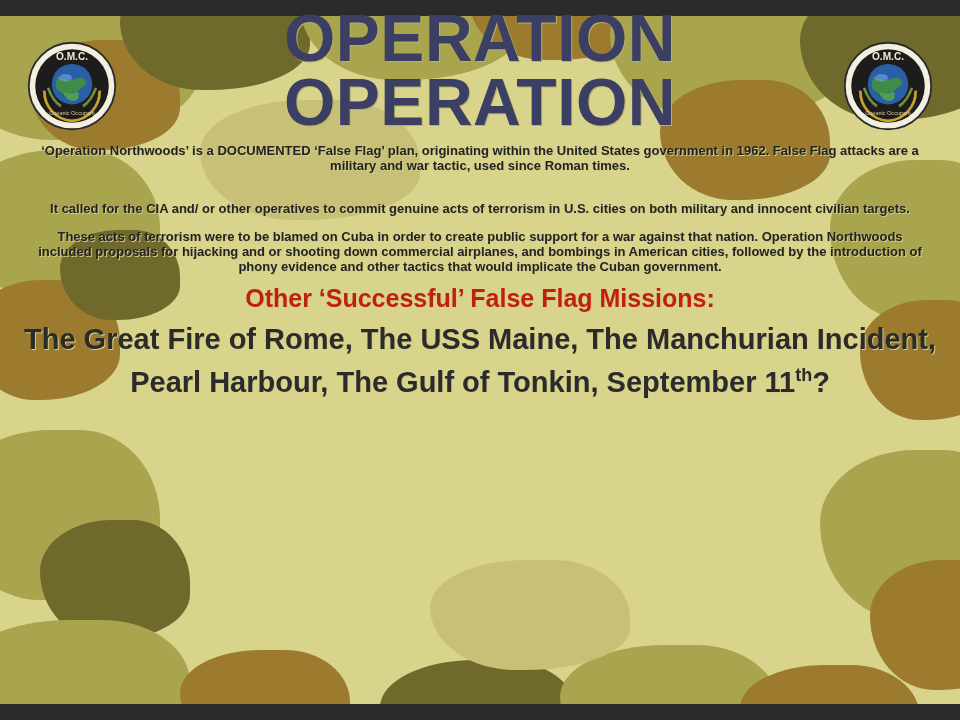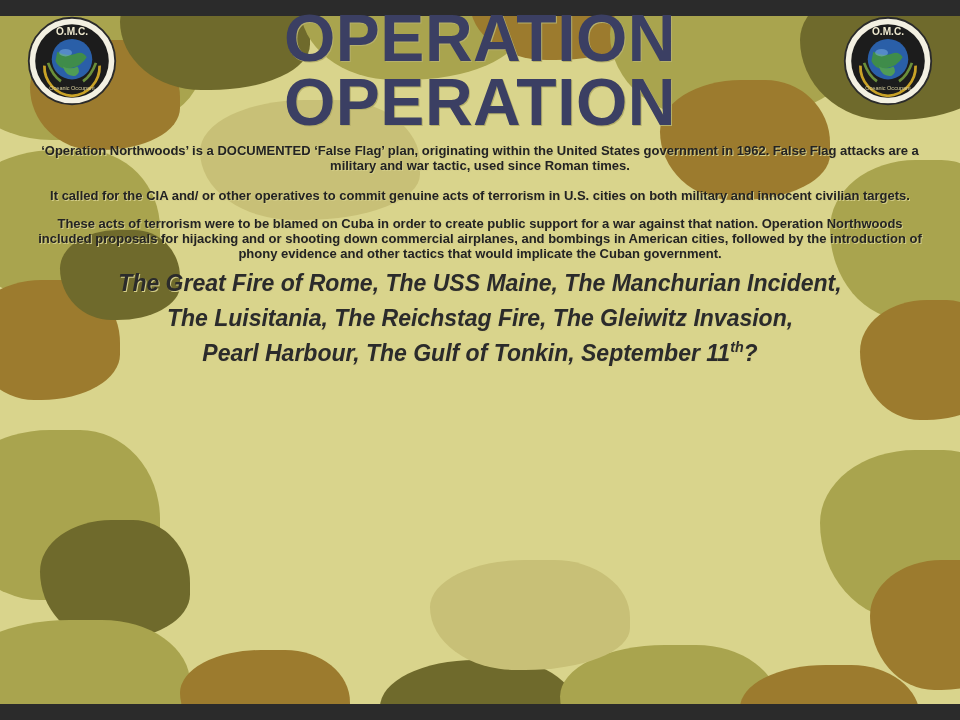--- a/index.html
+++ b/index.html
@@ -42,21 +42,21 @@
     background: #2b2b2b;
   }
   .edge-top { top: 0; }
   .edge-bottom { bottom: 0; }
 
   
   .logo {
     position: absolute;
     width: 92px;
     height: 92px;
-    top: 15px;
+    top: 40px;
   }
   .logo.left { left: 26px; }
   .logo.right { right: 26px; }
 
   
   .content {
     position: relative;
     z-index: 5;
     width: 960px;
     height: 720px;
@@ -89,37 +89,36 @@
   .para {
     margin: 9px auto 0 auto;
     font-size: 13px;
     font-weight: bold;
     color: #232323;
     line-height: 1.17;
     text-shadow: 1px 1px 0 #d3cd88;
     max-width: 910px;
   }
   .para.p1 { max-width: 880px; }
-  .para.p2 { max-width: 900px; margin-top: 15px; }
+  .para.p2 { max-width: 900px; margin-top: 28px; }
   .para.p3 { max-width: 900px; margin-top: 12px; }
   .subhead {
     margin-top: 10px;
     font-size: 25px;
     font-weight: bold;
     color: #c01f14;
     text-shadow: 1px 1px 0 #d3cd88;
   }
   .missions {
     margin-top: 6px;
-    font-size: 23px;
+    font-size: 29px;
     font-weight: bold;
     color: #2b2b2b;
     line-height: 1.42;
     text-shadow: 1px 1px 0 #d3cd88;
-    font-style: italic;
   }
   .missions div { margin-top: 2px; }
   sup { font-size: 0.62em; vertical-align: super; }
 </style>
 </head>
 <body>
 
 <div id="slide">
 
   <div class="camo">
@@ -189,23 +188,23 @@
     <div class="title">
       <div>OPERATION</div>
       <div>OPERATION</div>
     </div>
 
 
     <p class="para p1">‘Operation Northwoods’ is a DOCUMENTED ‘False Flag’ plan, originating within the United States government in 1962.  False Flag attacks are a military and war tactic, used since Roman times.</p>
     <p class="para p2">It called for the CIA and/ or other operatives to commit genuine acts of terrorism in U.S. cities on both military and innocent civilian targets.</p>
     <p class="para p3">These acts of terrorism were to be blamed on Cuba in order to create public support for a war against that nation.  Operation Northwoods included proposals for hijacking and or shooting down commercial airplanes, and bombings in American cities, followed by the introduction of phony evidence and other tactics that would implicate the Cuban government.</p>
 
+    <div class="subhead">Other ‘Successful’ False Flag Missions:</div>
 
     <div class="missions">
       <div>The Great Fire of Rome, The USS Maine, The Manchurian Incident,</div>
-      <div>The Luisitania, The Reichstag Fire, The Gleiwitz Invasion,</div>
       <div>
         <span>Pearl Harbour, The Gulf of Tonkin, September 11</span><sup>th</sup><span>?</span>
       </div>
     </div>
 
   </div>
 </div>
 
 </body></html>

